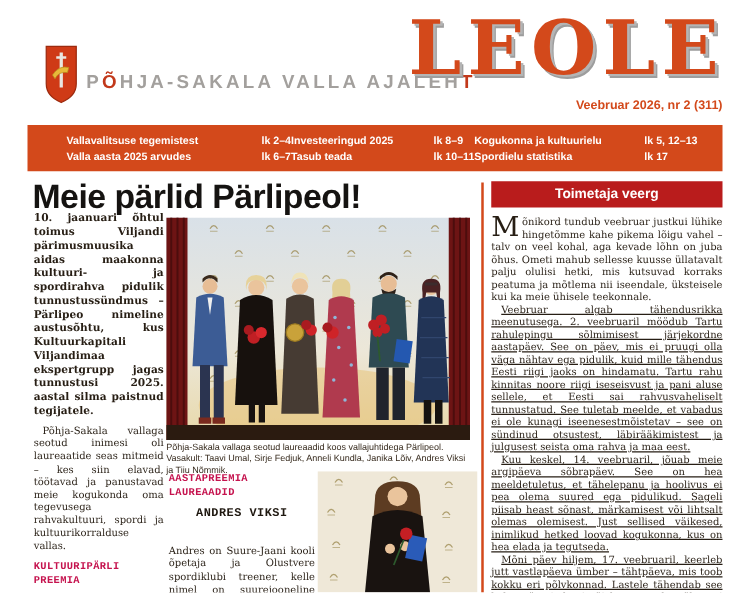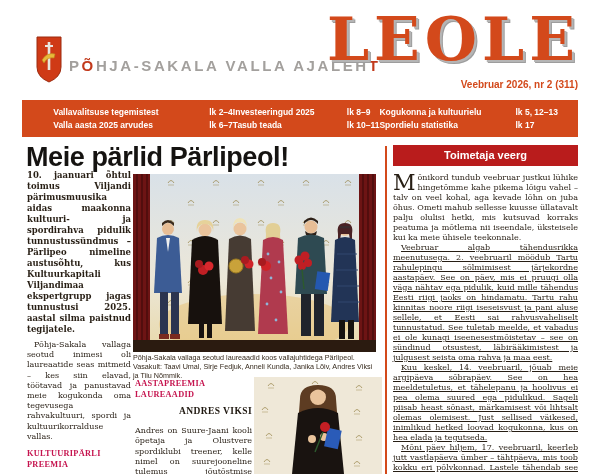--- a/index.html
+++ b/index.html
@@ -28,23 +28,23 @@
   .g1 .lbl { width:128px; } .g2 .lbl { width:86px; } .g3 .lbl { width:108px; }
 
   
   .headline { position:absolute; left:26px; top:142px; font-size:27px; font-weight:bold;
               letter-spacing:-0.4px; color:#151311; }
   .body-text { font-family:"DejaVu Serif", serif; font-size:8px; line-height:10.2px;
                text-align:justify; color:#271e14; }
   .col1 { position:absolute; left:27px; top:170px; width:104px; }
   .lead { font-weight:bold; font-size:8.5px; line-height:11px; }
   .para { margin-top:5px; text-indent:7px; }
-  .red-heading { margin-top:7px; font-family:Liberation Serif, serif; font-weight:bold;
+  .red-heading { margin-top:7px; font-family:Liberation Mono, monospace; font-weight:bold;
                  font-size:8.3px; line-height:10.5px; color:#c5134e; letter-spacing:.3px; }
-  .name-heading { margin-top:6px; margin-bottom:10px; text-align:right; font-family:Liberation Serif, serif;
+  .name-heading { margin-top:6px; margin-bottom:20px; text-align:center; font-family:Liberation Mono, monospace;
                   font-weight:bold; font-size:9.5px; letter-spacing:.4px; color:#1f1810; }
 
   .photo1 { position:absolute; left:133px; top:174px; width:243px; height:178px; }
   .caption { position:absolute; left:133px; top:354px; width:245px; font-size:7.2px;
              line-height:8.8px; color:#362a1d; }
   .col2 { position:absolute; left:135px; top:379px; width:117px; }
   .photo2 { position:absolute; left:254px; top:377px; width:128px; height:97px; }
 
   
   .divider { position:absolute; left:385px; top:146px; width:2px; height:328px; background:#d3491b; }

